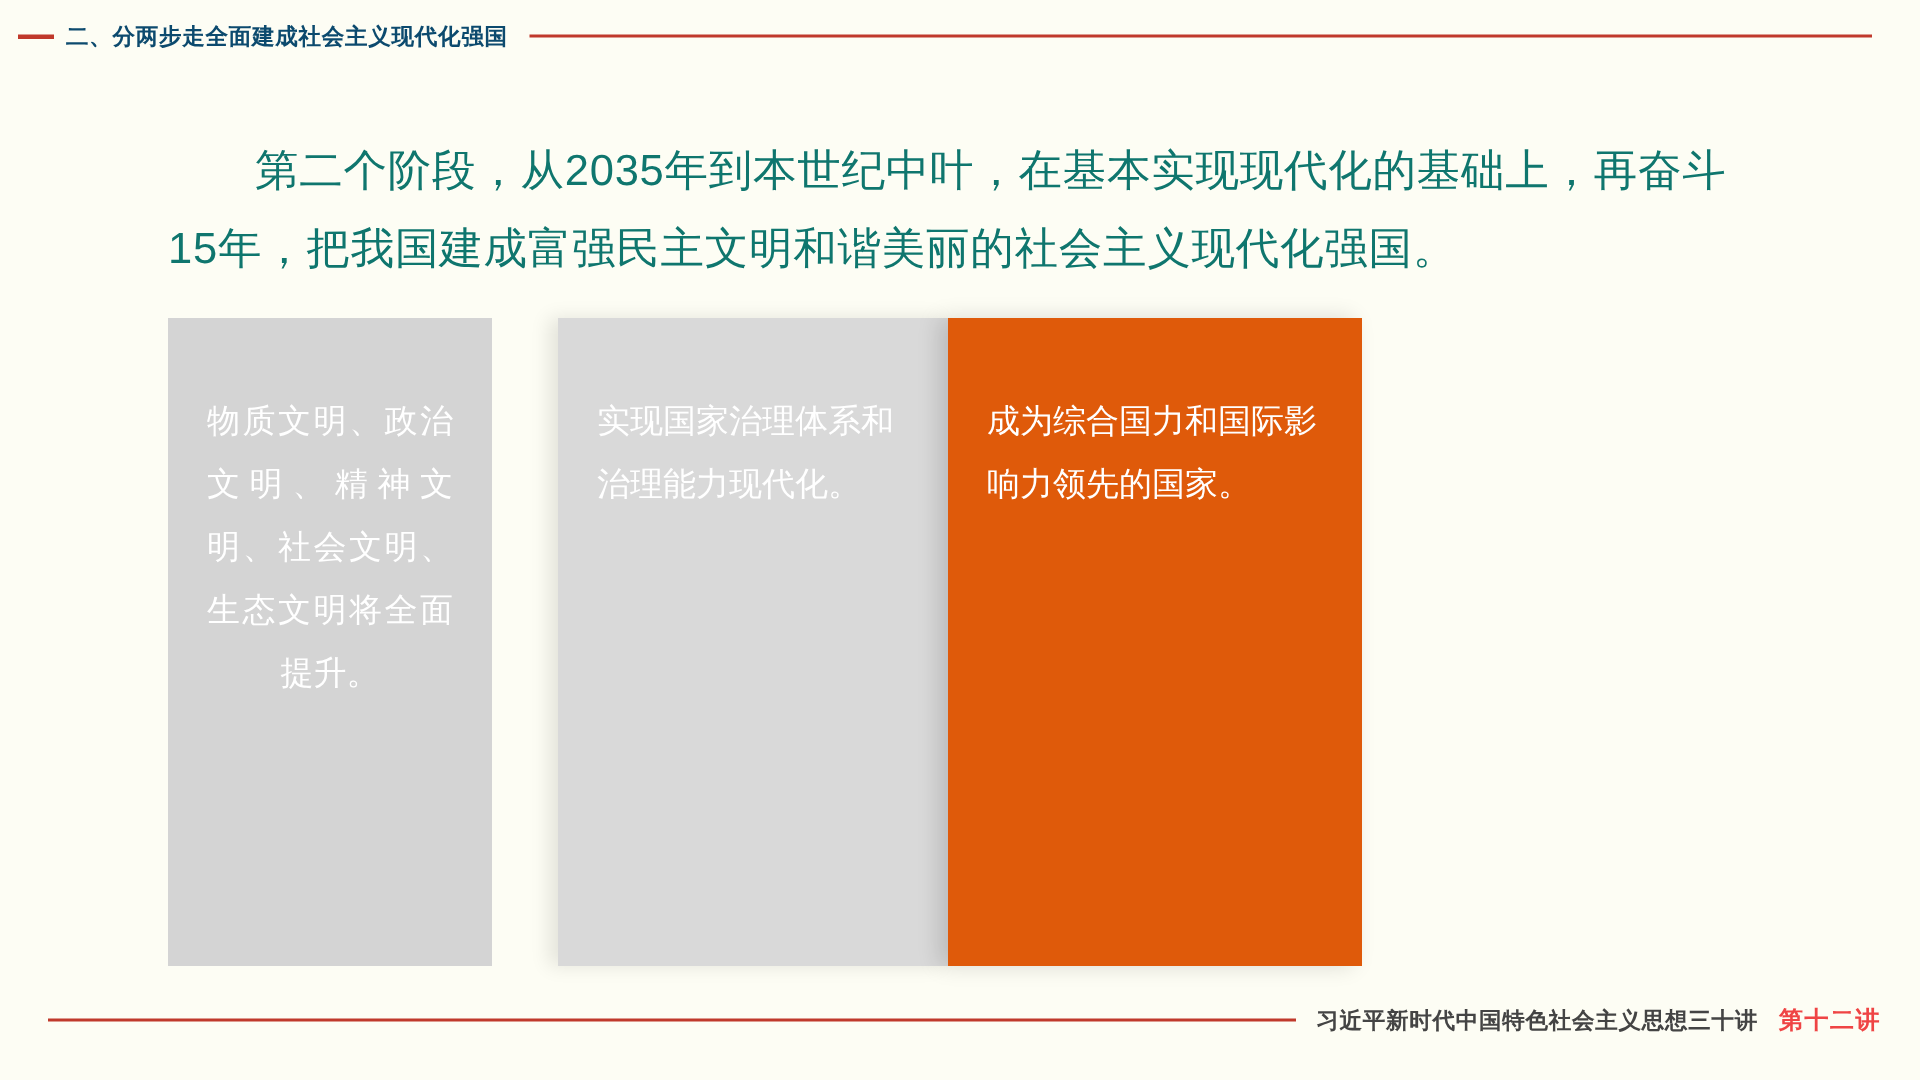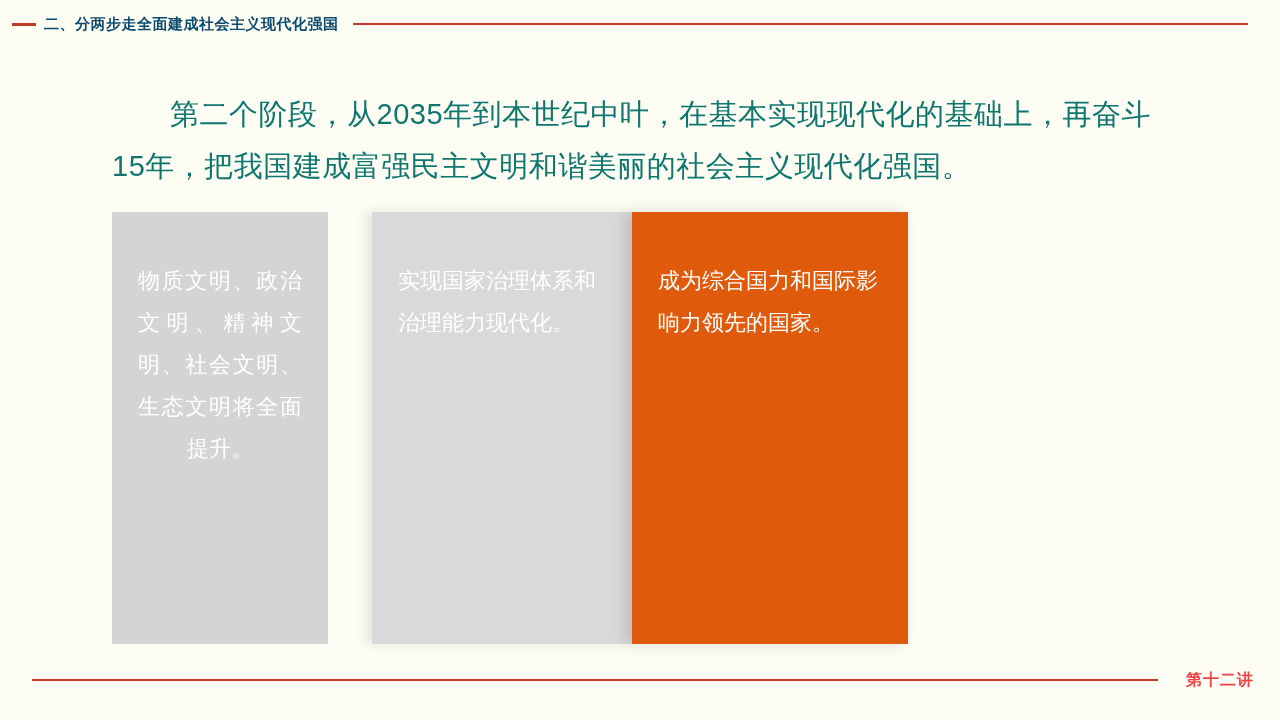--- a/index.html
+++ b/index.html
@@ -172,14 +172,15 @@
   <div class="card card-2">
     <div class="card-text">实现国家治理体系和治理能力现代化。</div>
   </div>
   <div class="card card-3">
     <div class="card-text">成为综合国力和国际影响力领先的国家。</div>
   </div>
 </div>
 
 <div class="slide-footer">
   <div class="footer-rule"></div>
+  <div class="footer-series">习近平新时代中国特色社会主义思想三十讲</div>
   <div class="footer-lecture">第十二讲</div>
 </div>
 
 </body></html>

